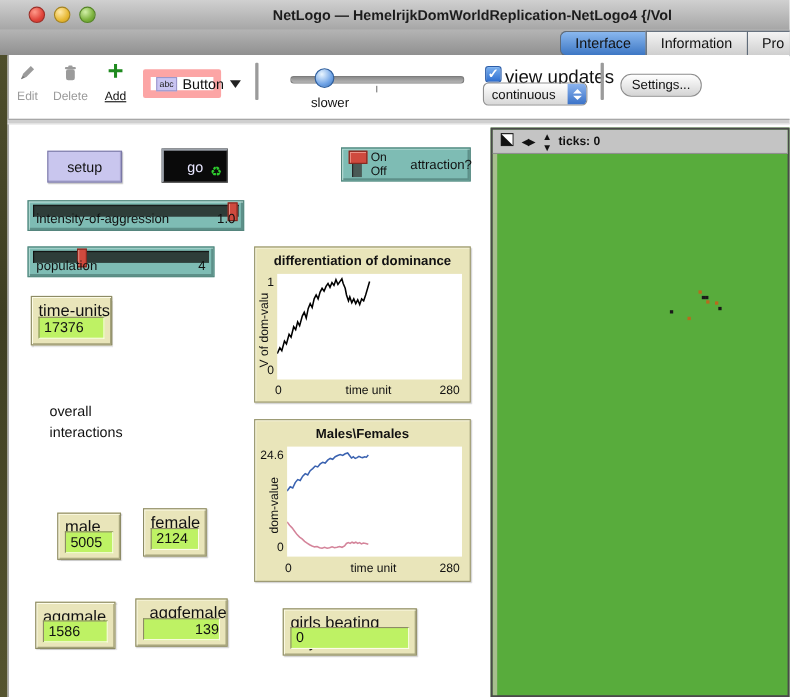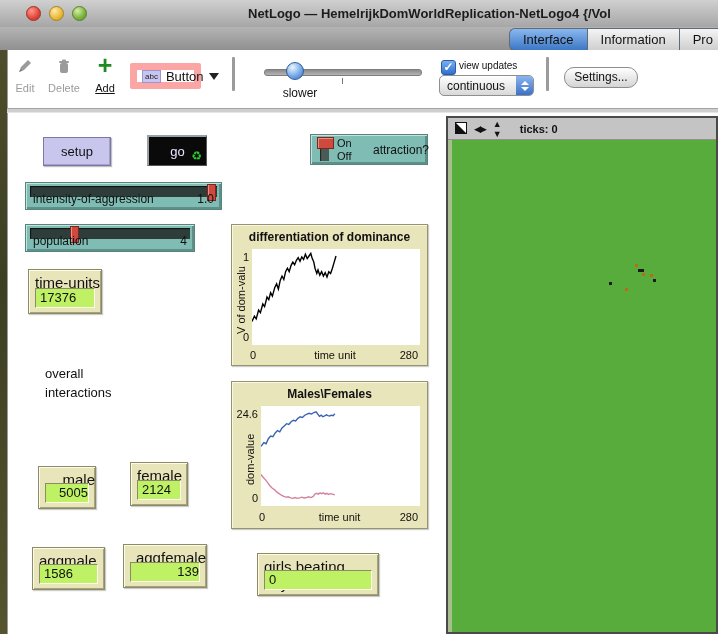--- a/index.html
+++ b/index.html
@@ -96,21 +96,21 @@
   .plot-area svg{position:absolute;left:0;top:0;width:100%;height:100%;display:block;}
   .ptick{position:absolute;font-size:11px;color:#111;}
   .ylabel{position:absolute;writing-mode:vertical-rl;transform:rotate(180deg);
     text-align:center;font-size:11px;color:#111;}
 
   
   .world{left:446px;top:116px;width:272px;height:518px;border:2px solid #4a4a4a;box-sizing:border-box;background:#58ac3c;}
   .world-header{position:absolute;left:0;top:0;right:0;height:22px;background:#c4c4c4;
     border-bottom:1px solid #8f8f8f;display:flex;align-items:center;gap:7px;padding-left:7px;box-sizing:border-box;}
   .wicon{font-size:9px;letter-spacing:-1px;color:#111;line-height:10px;}
-  .ticks-label{font-size:11px;font-weight:bold;color:#111;margin-left:12px;}
+  .ticks-label{font-size:11px;font-weight:bold;color:#111;margin-left:0;}
   .world-sage{position:absolute;left:0;top:22px;bottom:0;width:4px;background:#a7bf8e;}
   .agent{position:absolute;width:3px;height:3px;}
 </style>
 </head>
 <body>
 
 <div class="screen">
 
   <div class="abs titlebar">
     <div class="tl red"></div>
@@ -157,21 +157,21 @@
   </div>
 
   <div class="vsep" style="left:232px;top:57px;"></div>
 
   <div class="abs speed-track"></div>
   <div class="abs speed-knob"></div>
   <div class="abs speed-tick"></div>
   <div class="abs" style="left:270px;top:86px;width:60px;text-align:center;font-size:12px;color:#111;">slower</div>
 
   <div class="abs checkbox">✓</div>
-  <div class="abs" style="left:459px;top:60px;font-size:10px;color:#111;">view updates</div>
+  <div class="abs" style="left:459px;top:60px;font-size:17px;color:#111;">view updates</div>
 
   <div class="abs popup">
     <span class="popup-text">continuous</span>
     <span class="popup-cap">
         <span class="cap-up"></span>
         <span class="cap-down"></span>
       </span>
   </div>
 
   <div class="vsep" style="left:546px;top:57px;"></div>
@@ -248,21 +248,21 @@
         </svg>
     </div>
     <div class="ptick" style="left:0px;top:26px;width:26px;text-align:right;">24.6</div>
     <div class="ptick" style="left:0px;top:110px;width:26px;text-align:right;">0</div>
     <div class="ylabel" style="left:12px;top:32px;height:90px;">dom-value</div>
     <div class="ptick" style="left:27px;top:129px;">0</div>
     <div class="ptick" style="left:29px;right:9px;top:129px;text-align:center;">time unit</div>
     <div class="ptick" style="right:9px;top:129px;">280</div>
   </div>
 
-  <div class="abs monitor" style="left:38px;top:466px;width:58px;height:43px;text-align:right;">
+  <div class="abs monitor" style="left:52px;top:466px;width:58px;height:43px;">
     <div class="monitor-label">male</div>
     <div class="monitor-value">5005</div>
   </div>
   <div class="abs monitor" style="left:130px;top:462px;width:58px;height:44px;">
     <div class="monitor-label">female</div>
     <div class="monitor-value">2124</div>
   </div>
   <div class="abs monitor" style="left:32px;top:547px;width:73px;height:43px;">
     <div class="monitor-label">aggmale</div>
     <div class="monitor-value">1586</div>

